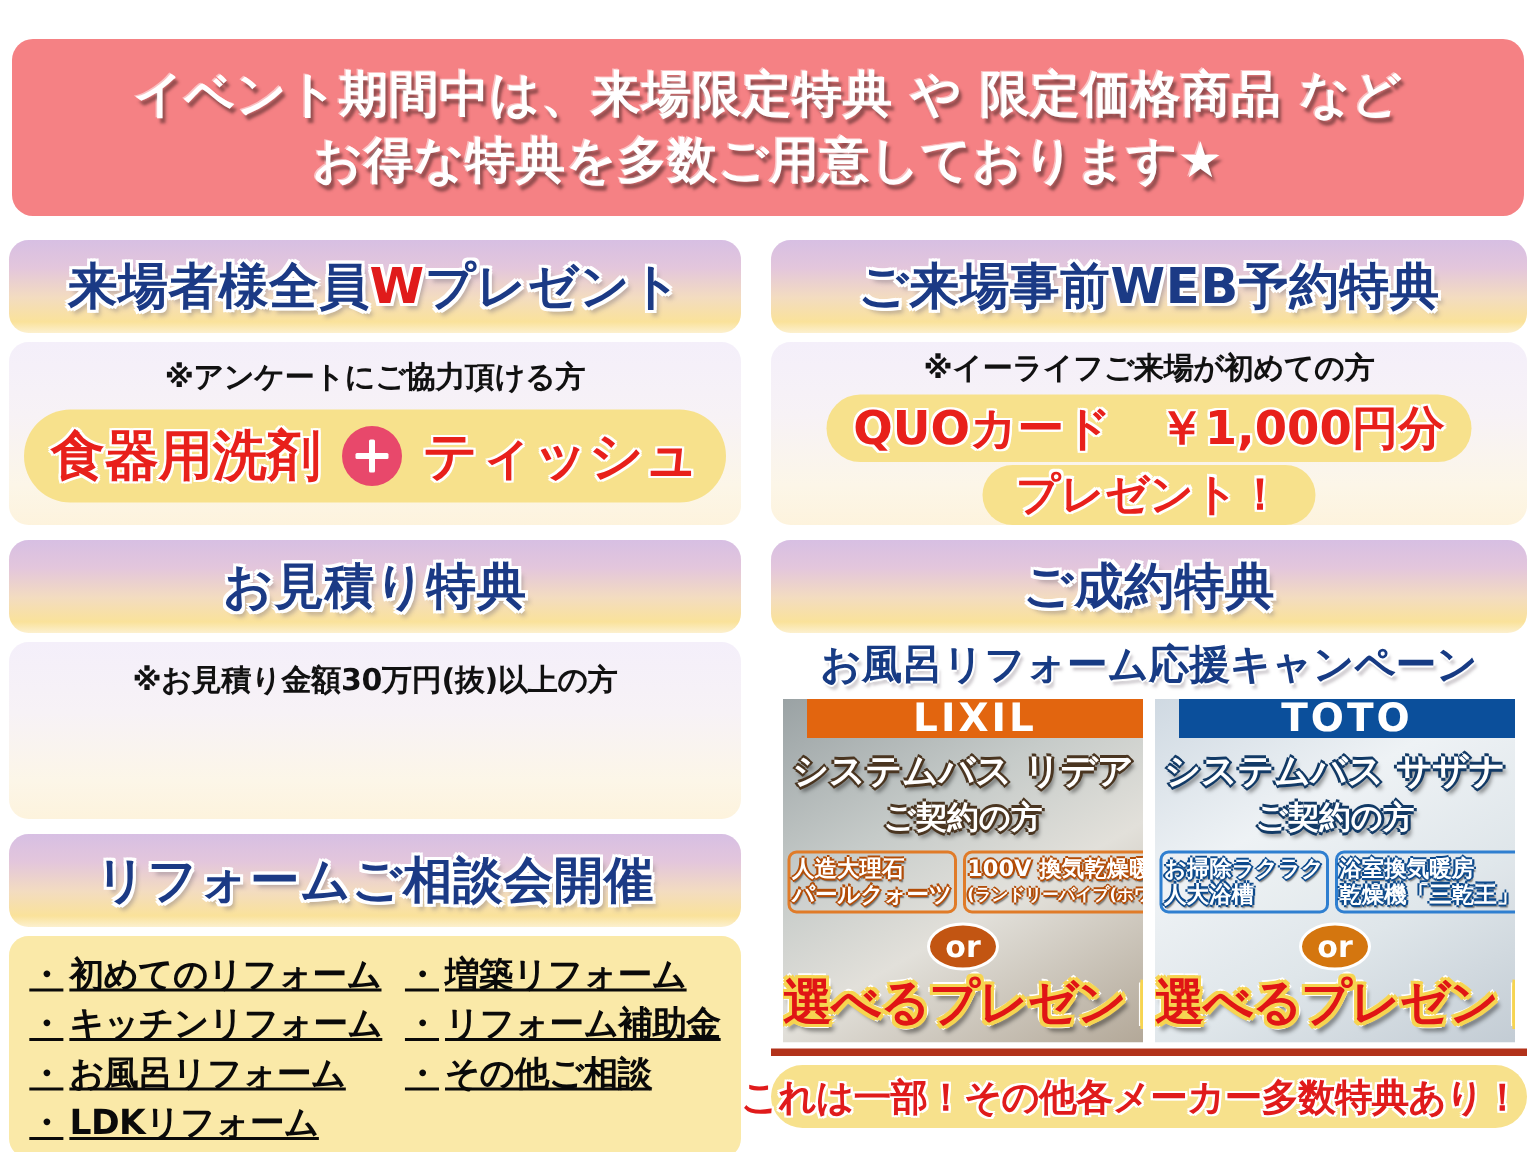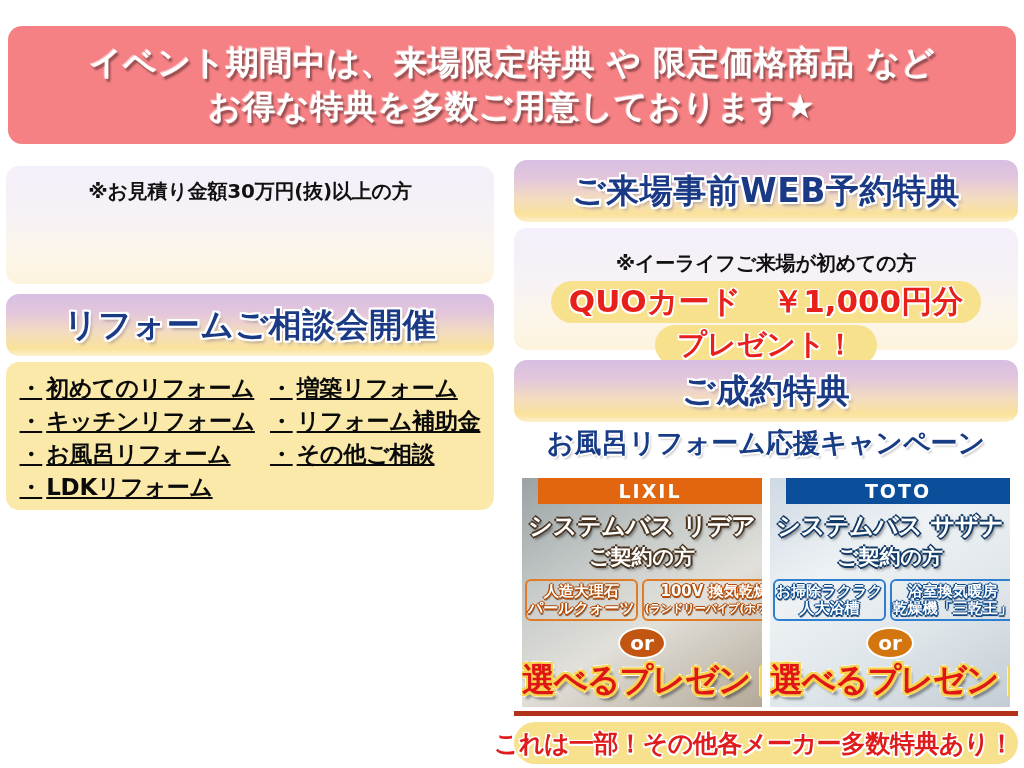--- a/index.html
+++ b/index.html
@@ -79,21 +79,21 @@
     display: flex; align-items: center; justify-content: center; flex: 0 0 auto;
     position: relative;
   }
   .plus-circle::before, .plus-circle::after {
     content: ""; position: absolute; background: #ffffff; border-radius: 1px;
   }
   .plus-circle::before { width: 22px; height: 4.5px; }
   .plus-circle::after  { width: 4.5px; height: 22px; }
 
   
-  .c2-body { height: 122px; padding-top: 22px; text-align: center; }
+  .c2-body { height: 122px; padding-top: 4px; text-align: center; }
   .c2-pill1 { width: 430px; height: 50px; margin-top: 4px; }
   .c2-pill1 .pill-text { font-size: 31px; }
   .c2-pill2 { width: 222px; height: 44px; margin-top: 2px; }
   .c2-pill2 .pill-text { font-size: 29px; }
 
   
   .c3-body { height: 118px; padding-top: 12px; }
   .c3-pill { width: 398px; height: 54px; margin-top: 10px; }
   .c3-pill .pill-text { font-size: 31px; }
 
@@ -105,35 +105,35 @@
   .bullet-col { display: flex; flex-direction: column; gap: 1px; }
   .bullet {
     font-size: 23px; font-weight: bold; color: #0a0a0a; white-space: nowrap;
     line-height: 32px; letter-spacing: -0.3px; text-decoration: underline;
   }
   .bullet .dot { margin-right: 4px; }
 
   
   .c5-subtitle {
     font-size: 27px; font-weight: bold; color: #173b84; white-space: nowrap;
-    margin: 3px 0 15px 0; text-align: center;
+    margin: 3px 0 3px 0; text-align: center;
     text-shadow: -1.5px 0 #fff, 0 -1.5px #fff, 1.5px 0 #fff, 0 1.5px #fff,
                  2px 3px 2px rgba(120,110,120,.35);
   }
   .brands { display: flex; gap: 4px; justify-content: center; }
   .brand-panel {
     width: 244px; height: 233px; position: relative; overflow: hidden;
     border: 2px solid #ffffff;
   }
   .brand-lixil { background: linear-gradient(150deg,#9aa2a4 0%,#c6cbc9 35%,#e2e0da 60%,#b3a898 100%); }
   .brand-toto  { background: linear-gradient(150deg,#cfd9e2 0%,#eef2f5 35%,#dfe6ea 65%,#c3ccd4 100%); }
 
   .brand-head {
     height: 26px; display: flex; align-items: center; justify-content: center;
-    font-size: 19px; font-weight: bold; color: #ffffff; letter-spacing: 2px; margin-left: 16px;
+    font-size: 26px; font-weight: bold; color: #ffffff; letter-spacing: 2px; margin-left: 16px;
   }
   .head-lixil { background: #e2650f; }
   .head-toto  { background: #0b4f9b; }
 
   .brand-title {
     margin-top: 6px; text-align: center; font-size: 24px; font-weight: bold;
     color: #ffffff; white-space: nowrap; letter-spacing: -0.2px;
     text-shadow: -2px 0 #4a3520, 0 -2px #4a3520, 2px 0 #4a3520, 0 2px #4a3520,
                  2px 3px 3px rgba(0,0,0,.5);
   }
@@ -148,21 +148,21 @@
                  2px 3px 3px rgba(0,0,0,.5);
   }
   .brand-toto .brand-sub {
     text-shadow: -2px 0 #123a66, 0 -2px #123a66, 2px 0 #123a66, 0 2px #123a66,
                  2px 3px 3px rgba(0,0,0,.5);
   }
 
   .options { display: flex; margin-top: 8px; padding: 0 3px; gap: 4px; }
   .option {
     flex: 1; border: 2px solid; border-radius: 6px; padding: 2px 1px;
-    text-align: center; background: rgba(255,255,255,.06);
+    text-align: left; background: rgba(255,255,255,.06);
   }
   .brand-lixil .option { border-color: #e07b28; }
   .brand-toto  .option { border-color: #2f7fd0; }
   .option-line {
     display: block; font-weight: bold; color: #ffffff; white-space: nowrap;
     line-height: 17px;
   }
   .opt-big   { font-size: 15px; }
   .opt-small { font-size: 11px; }
   .brand-lixil .option-line {
@@ -215,22 +215,38 @@
 
   <div class="banner">
     <div class="banner-line">イベント期間中は、来場限定特典 や 限定価格商品 など</div>
     <div class="banner-line">お得な特典を多数ご用意しております★</div>
   </div>
 
   <div class="grid">
 
     <div class="col col-left">
 
-
-      <div class="card">
+      <div class="card">
+        <div class="card-head">
+          <div class="card-head-text"><span>来場者様全員</span><span class="accent-red">W</span><span>プレゼント</span></div>
+        </div>
+        <div class="card-body c1-body">
+          <div class="note">※アンケートにご協力頂ける方</div>
+          <div class="pill c1-pill">
+            <span class="pill-text">食器用洗剤</span>
+            <span class="plus-circle"></span>
+            <span class="pill-text">ティッシュ</span>
+          </div>
+        </div>
+      </div>
+
+      <div class="card">
+        <div class="card-head">
+          <div class="card-head-text">お見積り特典</div>
+        </div>
         <div class="card-body c3-body">
           <div class="note">※お見積り金額30万円(抜)以上の方</div>
         </div>
       </div>
 
       <div class="card">
         <div class="card-head">
           <div class="card-head-text">リフォームご相談会開催</div>
         </div>
         <div class="card-body c4-body">

